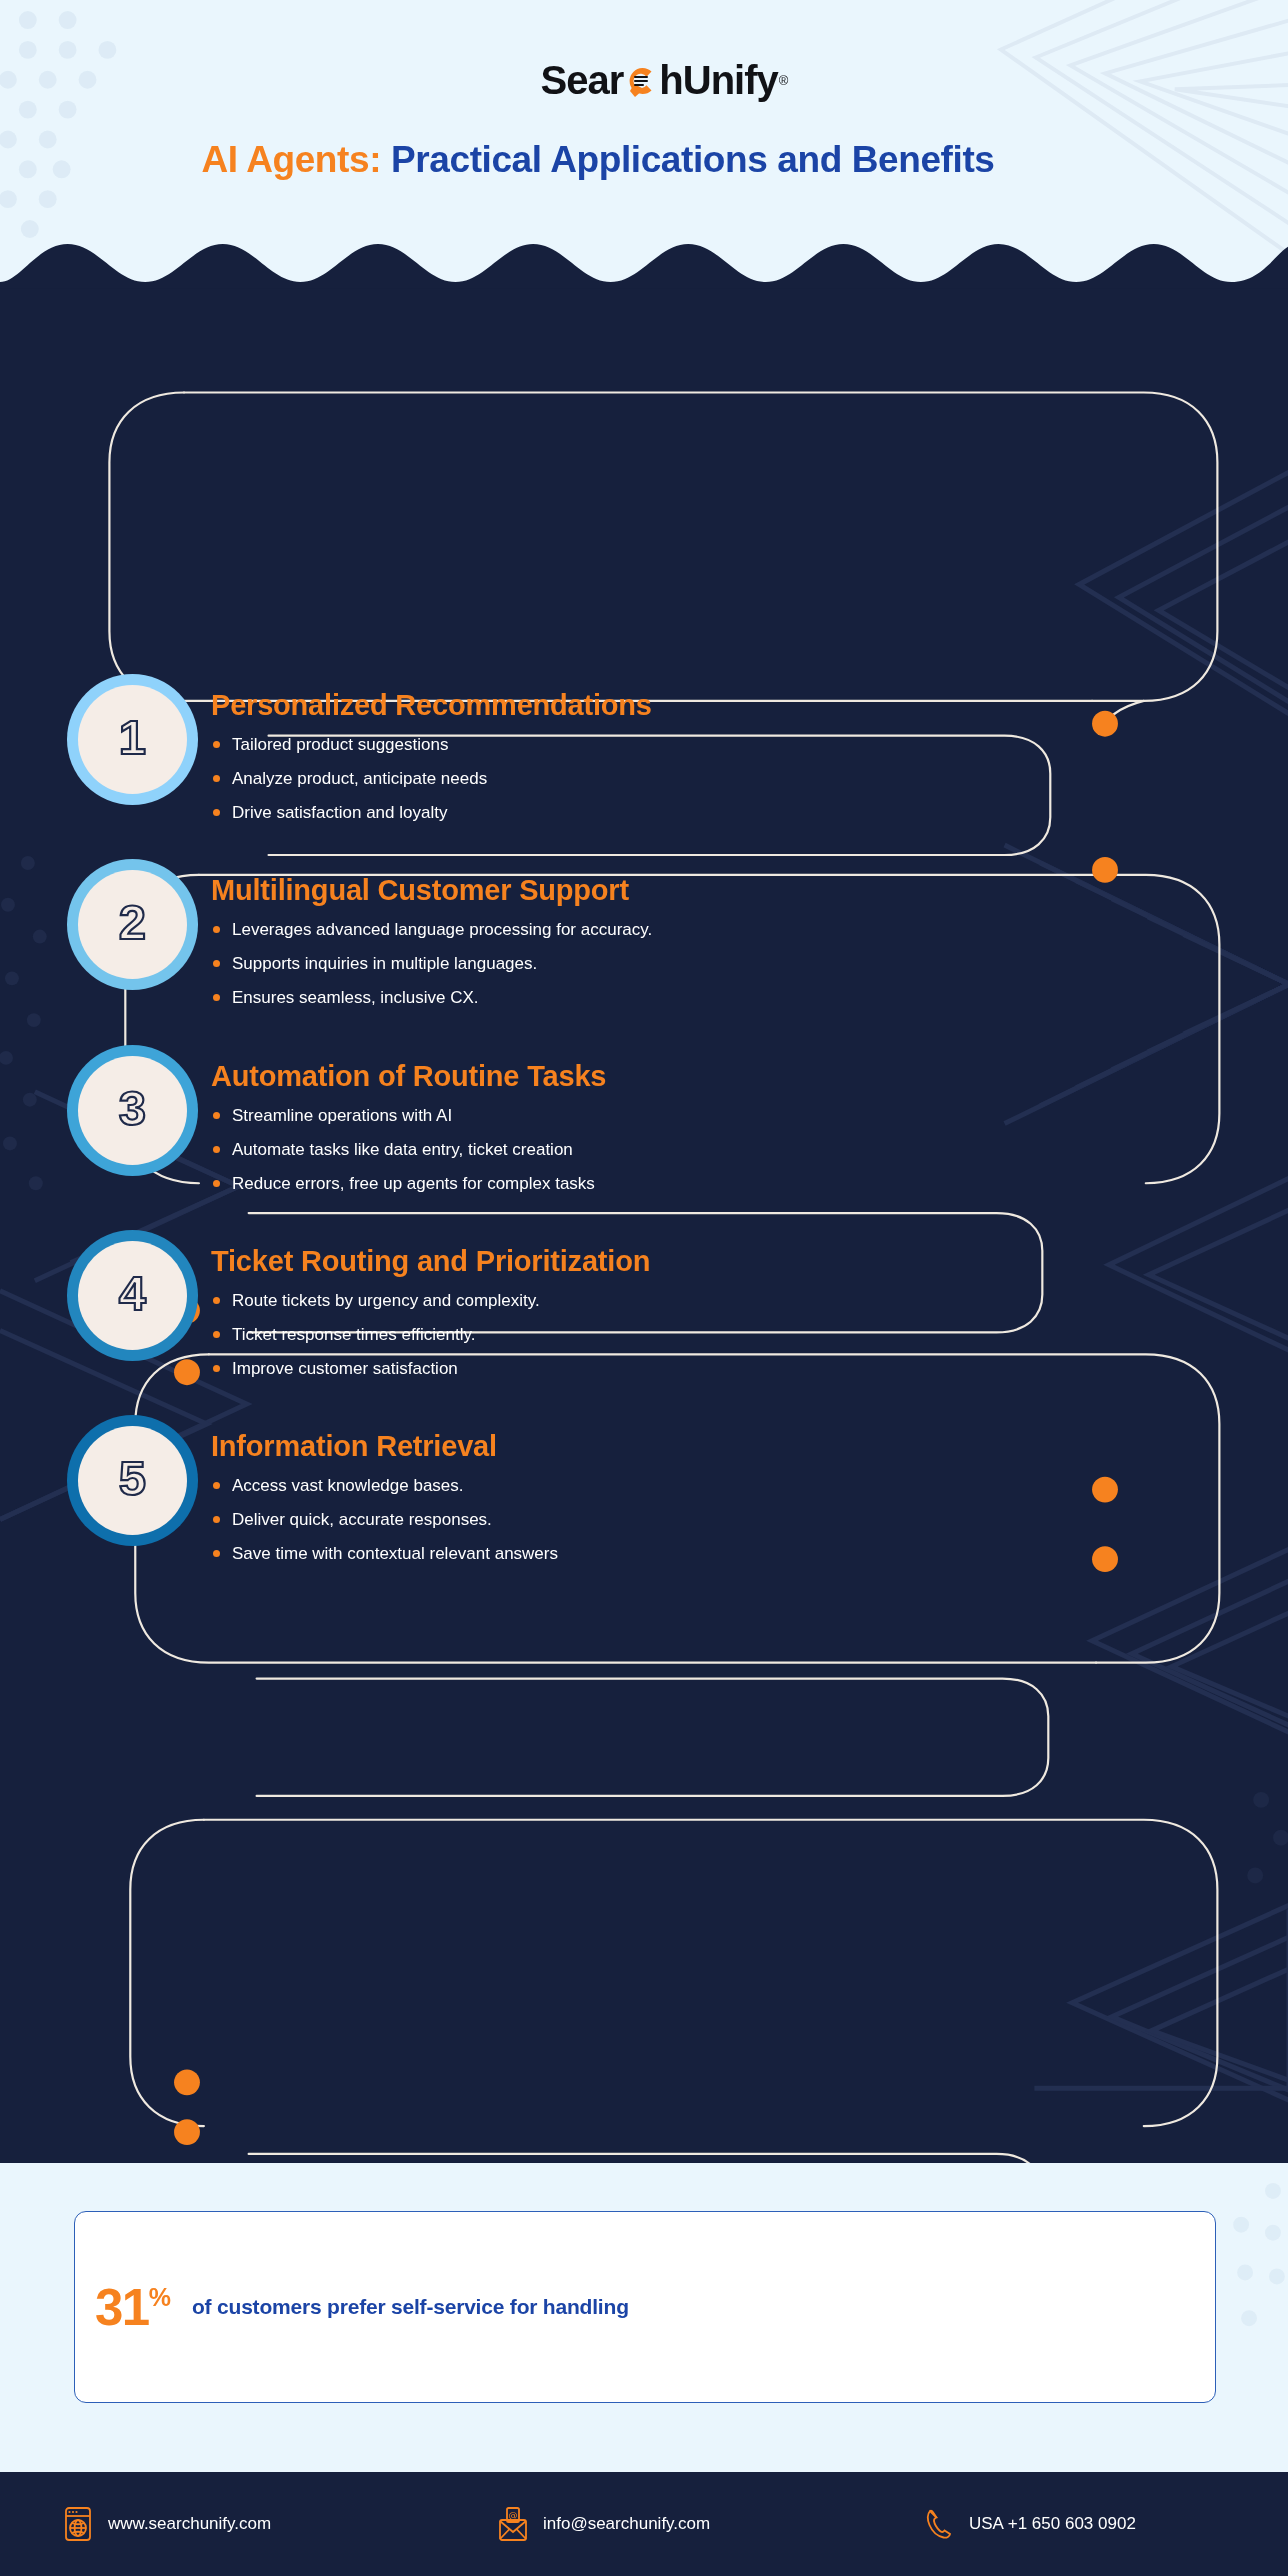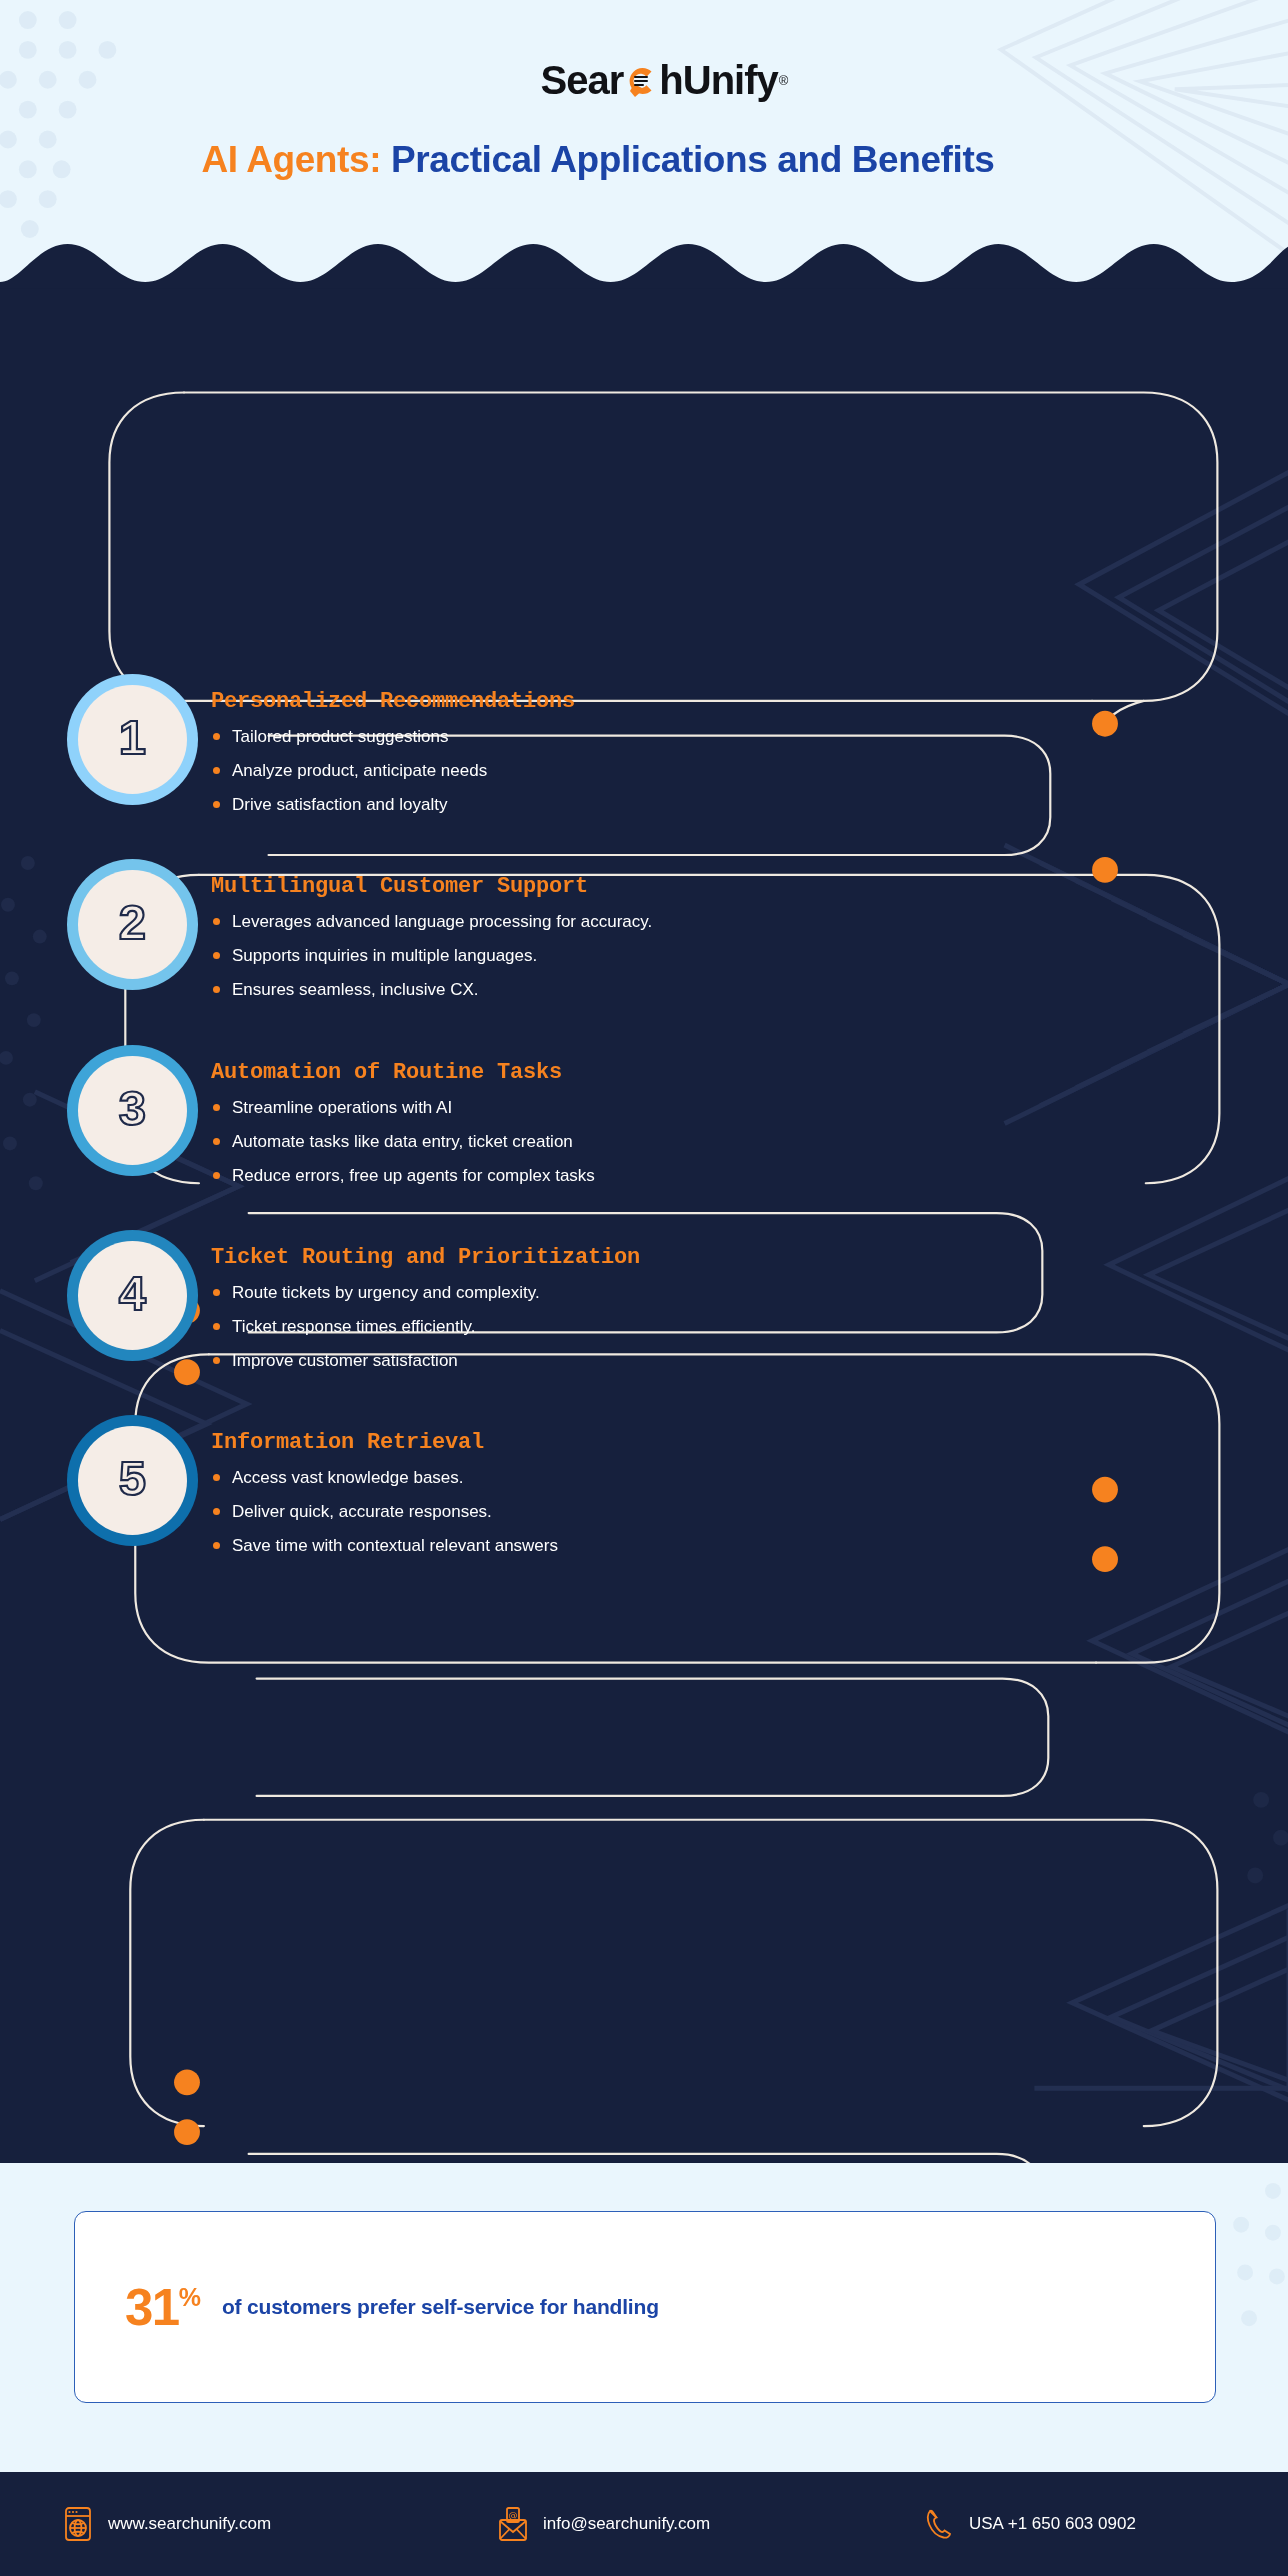--- a/index.html
+++ b/index.html
@@ -72,41 +72,41 @@
     width:109px; height:109px; border-radius:50%;
     background:#F5EDE7; display:flex; align-items:center; justify-content:center;
     flex:0 0 auto; position:relative;
   }
   .uc-num {
     font-size:49px; font-weight:bold; color:#F5EDE7;
     -webkit-text-stroke:2.2px #1F2A4A;
     line-height:1; padding-bottom:4px;
   }
   .uc-body { padding-left:24px; padding-top:4px; }
-  .uc-title { color:#F6821F; font-size:22px; font-weight:bold; margin-bottom:12px; letter-spacing:-0.2px;font-family:Liberation Mono, monospace; }
+  .uc-title { color:#F6821F; font-size:29px; font-weight:bold; margin-bottom:12px; letter-spacing:-0.2px; }
   .uc-list { list-style:none; }
   .uc-list li {
     color:#ffffff; font-size:17px; font-weight:500; line-height:1.35;
     margin-bottom:11px; padding-left:21px; position:relative;
   }
   .uc-list li::before {
     content:""; position:absolute; left:2px; top:7px;
     width:7px; height:7px; border-radius:50%; background:#F6821F;
   }
 
   
   .stat-band {
     position:absolute; left:0; top:2163px; width:1289px; height:308px;
     background:#eaf6fd; overflow:hidden;
   }
   .stat-dots { position:absolute; right:-6px; top:14px; width:70px; height:179px; opacity:.75; }
   .stat-card {
     position:absolute; left:74px; top:48px; width:1142px; height:192px;
     background:#ffffff; border:1.6px solid #2C5FB8; border-radius:12px;
-    display:flex; align-items:center; padding-left:50px;
+    display:flex; align-items:center; padding-left:20px;
   }
   .stat-num {
     color:#F6821F; font-size:51px; font-weight:bold; line-height:1;
     display:flex; align-items:flex-start; margin-right:22px; letter-spacing:-1.5px;
   }
   .stat-num .pct { font-size:25px; padding-top:3px; letter-spacing:-1px;}
   .stat-text { color:#1B44A6; font-size:21px; font-weight:bold; line-height:1.48; letter-spacing:-0.2px;}
 
   
   .footer {

